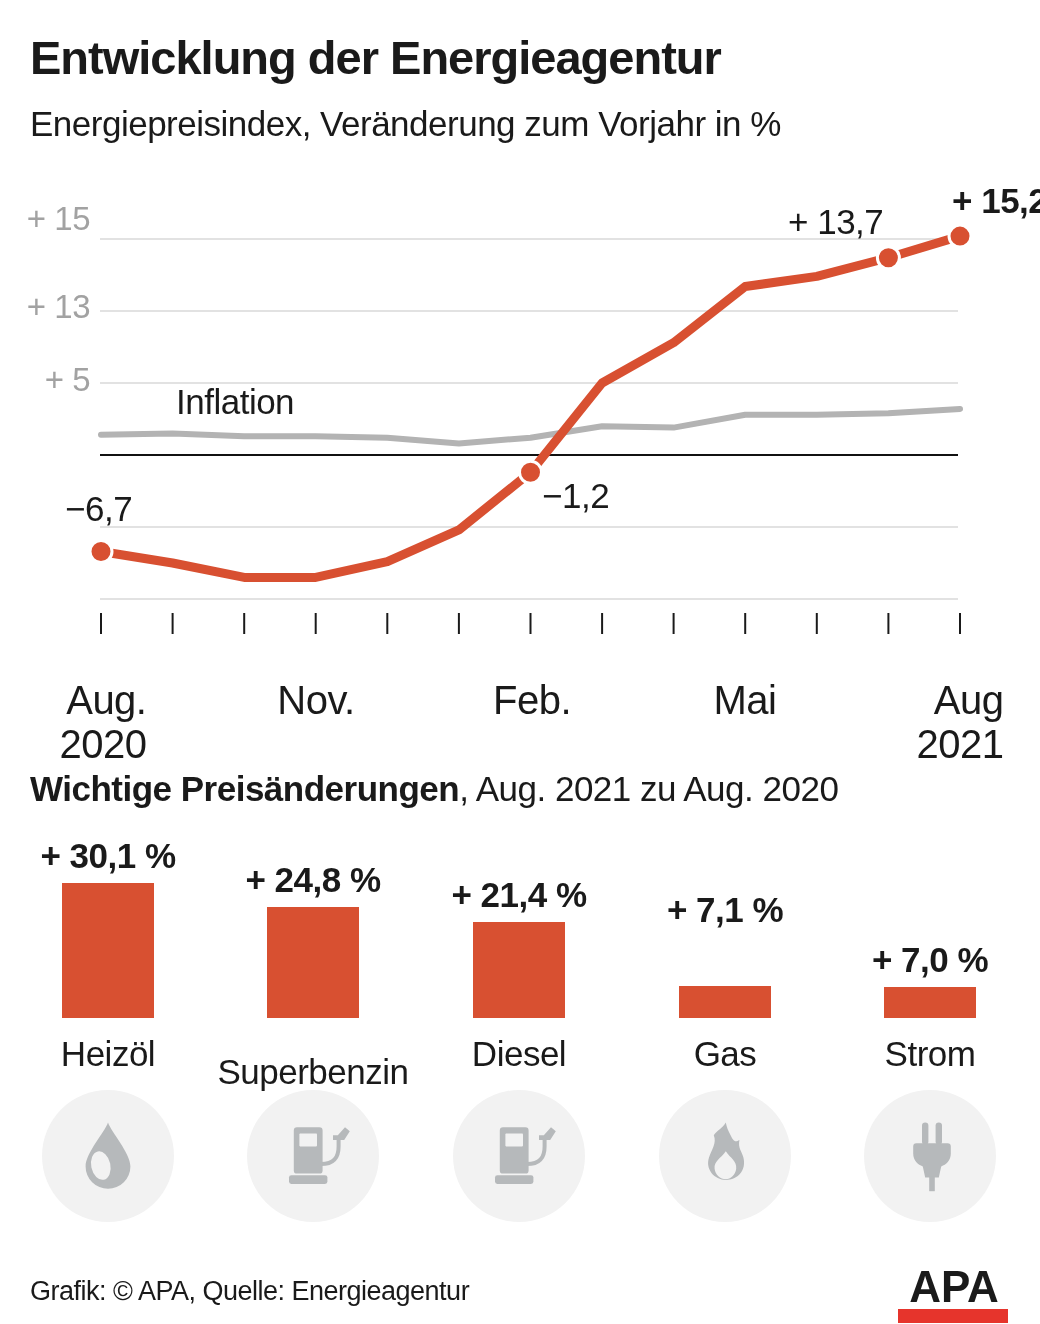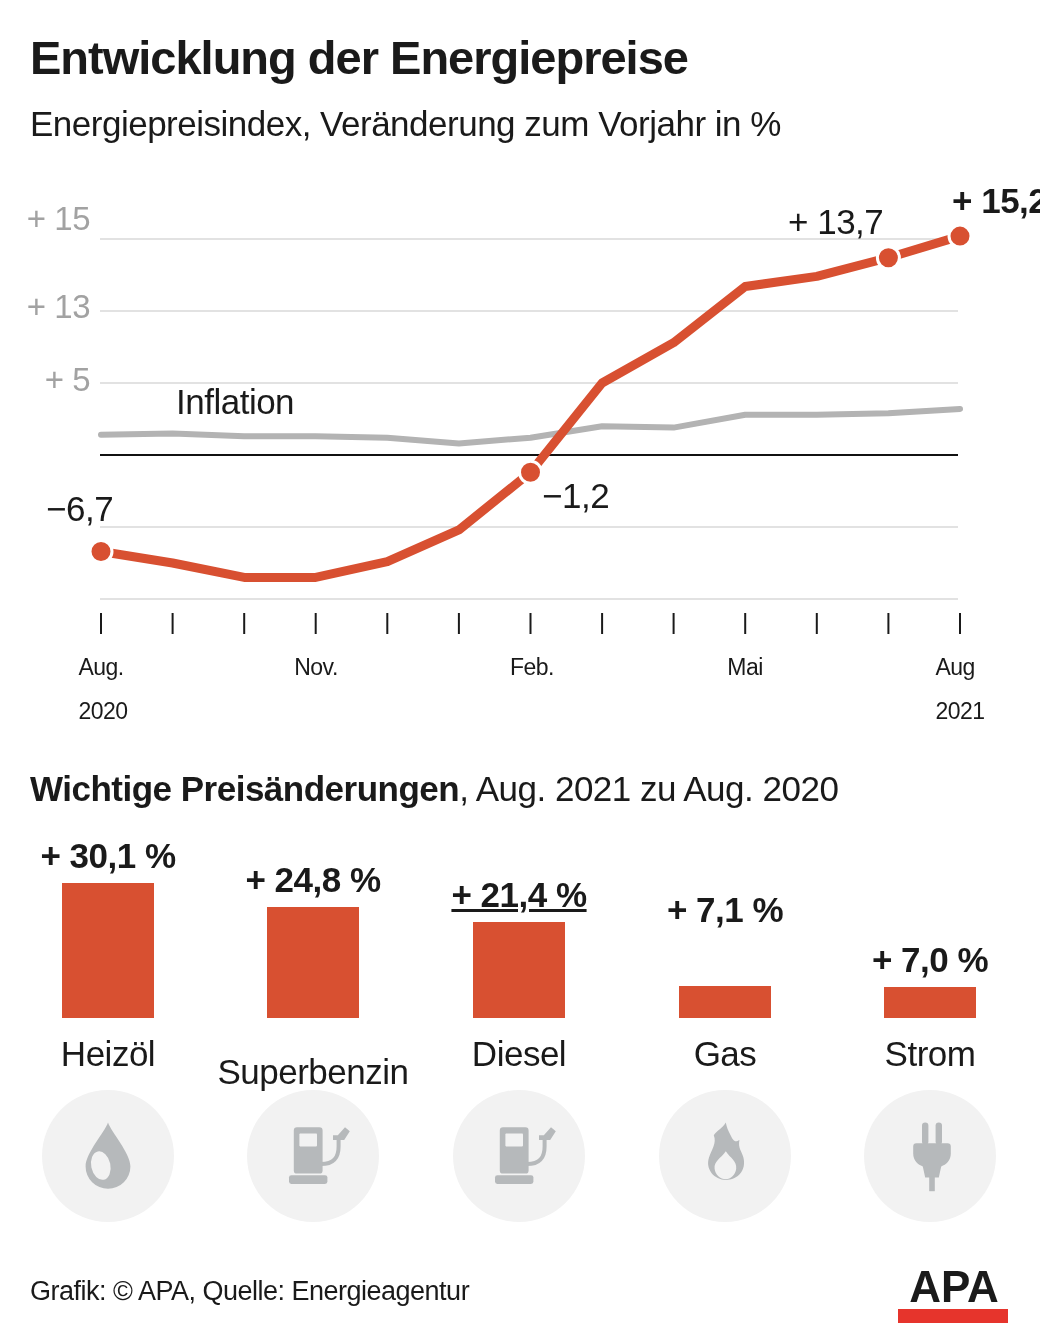--- a/index.html
+++ b/index.html
@@ -6,25 +6,25 @@
   .page{position:relative;width:1040px;height:1324px;background:#fff;overflow:hidden;
         font-family:"Liberation Sans", sans-serif;color:#1a1a1a;letter-spacing:-0.5px;}
   .abs{position:absolute;}
   #chart-svg{position:absolute;left:0;top:0;width:1040px;height:1324px;}
   .title{left:30px;top:30px;font-size:47px;font-weight:bold;letter-spacing:-1px;}
   .subtitle{left:30px;top:104px;font-size:35px;}
   .ylab{width:72px;text-align:right;font-size:33px;color:#a2a2a2;}
   .ylab15{left:18px;top:200px;} .ylab10{left:18px;top:288px;} .ylab5{left:18px;top:361px;}
   .inflation-label{left:176px;top:382px;font-size:35px;}
   .anno{font-size:35px;white-space:nowrap;}
-  .anno-a{left:46px;top:489px;}
+  .anno-a{left:65px;top:489px;}
   .anno-b{left:542px;top:476px;}
   .anno-c{left:788px;top:202px;}
   .anno-d{left:952px;top:181px;font-weight:bold;}
-  .xlab{top:645px;text-align:left;font-size:23px;line-height:44px;transform:translateX(-50%);}
+  .xlab{top:678px;text-align:right;font-size:40px;line-height:44px;transform:translateX(-50%);}
   .xlab span{display:block;}
   .x0{left:103px;} .x3{left:316px;} .x6{left:532px;} .x9{left:745px;} .x12{left:960px;}
   .sec-title{left:30px;top:769px;font-size:35px;}
   .sec-title .b{font-weight:bold;}
   .bar{position:absolute;}
   .vlab{position:absolute;transform:translateX(-50%);font-size:35px;font-weight:bold;white-space:nowrap;}
   .clab{position:absolute;transform:translateX(-50%);font-size:35px;white-space:nowrap;}
   .icon-circle{position:absolute;width:132px;height:132px;border-radius:50%;background:#f2f2f2;}
   .icon-circle svg{position:absolute;left:26px;top:26px;}
   .credit{left:30px;top:1276px;font-size:27px;}
@@ -58,21 +58,21 @@
       <line x1="888.4" x2="888.4" y1="613" y2="634" stroke="#1a1a1a" stroke-width="2"></line>
       <line x1="960.0" x2="960.0" y1="613" y2="634" stroke="#1a1a1a" stroke-width="2"></line>
       <polyline points="101.0,434.8 172.6,433.4 244.2,436.3 315.7,436.3 387.3,437.7 458.9,443.5 530.5,437.7 602.1,426.2 673.6,427.6 745.2,414.7 816.8,414.7 888.4,413.2 960.0,408.9" fill="none" stroke="#b3b3b3" stroke-width="6" stroke-linejoin="round" stroke-linecap="round"></polyline>
       <polyline points="101.0,551.5 172.6,563.0 244.2,577.4 315.7,577.4 387.3,561.6 458.9,529.9 530.5,472.3 602.1,383.0 673.6,342.7 745.2,286.5 816.8,276.4 888.4,257.7 960.0,236.1" fill="none" stroke="#d85031" stroke-width="9" stroke-linejoin="round" stroke-linecap="round"></polyline>
       <circle cx="101.0" cy="551.5" r="11" fill="#d85031" stroke="#fff" stroke-width="3"></circle>
       <circle cx="530.5" cy="472.3" r="11" fill="#d85031" stroke="#fff" stroke-width="3"></circle>
       <circle cx="888.4" cy="257.7" r="11" fill="#d85031" stroke="#fff" stroke-width="3"></circle>
       <circle cx="960.0" cy="236.1" r="11" fill="#d85031" stroke="#fff" stroke-width="3"></circle>
     </svg>
 
-  <div class="abs title">Entwicklung der Energiepreise</div>
+  <div class="abs title">Entwicklung der Energieagentur</div>
   <div class="abs subtitle">Energiepreisindex, Veränderung zum Vorjahr in %</div>
 
   <div class="abs ylab ylab15">+ 15</div>
   <div class="abs ylab ylab10">+ 13</div>
   <div class="abs ylab ylab5">+ 5</div>
 
   <div class="abs inflation-label">Inflation</div>
 
   <div class="abs anno anno-a">−6,7</div>
   <div class="abs anno anno-b">−1,2</div>
@@ -96,21 +96,21 @@
     <span>Aug</span>
     <span>2021</span>
   </div>
 
   <div class="abs sec-title">
     <span class="b">Wichtige Preisänderungen</span><span>, Aug. 2021 zu Aug. 2020</span>
   </div>
 
   <div class="vlab" id="vlab-0" style="left: 108px; top: 836px;">+ 30,1 %</div>
   <div class="vlab" id="vlab-1" style="left: 313px; top: 860px;">+ 24,8 %</div>
-  <div class="vlab" id="vlab-2" style="left: 519px; top: 875px; text-decoration: underline;">+ 21,4 %</div>
+  <div class="vlab" id="vlab-2" style="left: 519px; top: 875px;">+ 21,4 %</div>
   <div class="vlab" id="vlab-3" style="left: 725px; top: 890px;">+ 7,1 %</div>
   <div class="vlab" id="vlab-4" style="left: 930px; top: 940px;">+ 7,0 %</div>
 
   <div class="bar" id="bar-0" style="left: 62px; top: 883px; width: 92px; height: 135px; background: rgb(216, 80, 49);"></div>
   <div class="bar" id="bar-1" style="left: 267px; top: 907px; width: 92px; height: 111px; background: rgb(216, 80, 49);"></div>
   <div class="bar" id="bar-2" style="left: 473px; top: 922px; width: 92px; height: 96px; background: rgb(216, 80, 49);"></div>
   <div class="bar" id="bar-3" style="left: 679px; top: 986px; width: 92px; height: 32px; background: rgb(216, 80, 49);"></div>
   <div class="bar" id="bar-4" style="left: 884px; top: 987px; width: 92px; height: 31px; background: rgb(216, 80, 49);"></div>
 
   <div class="clab" id="clab-0" style="left: 108px; top: 1034px;">Heizöl</div>

